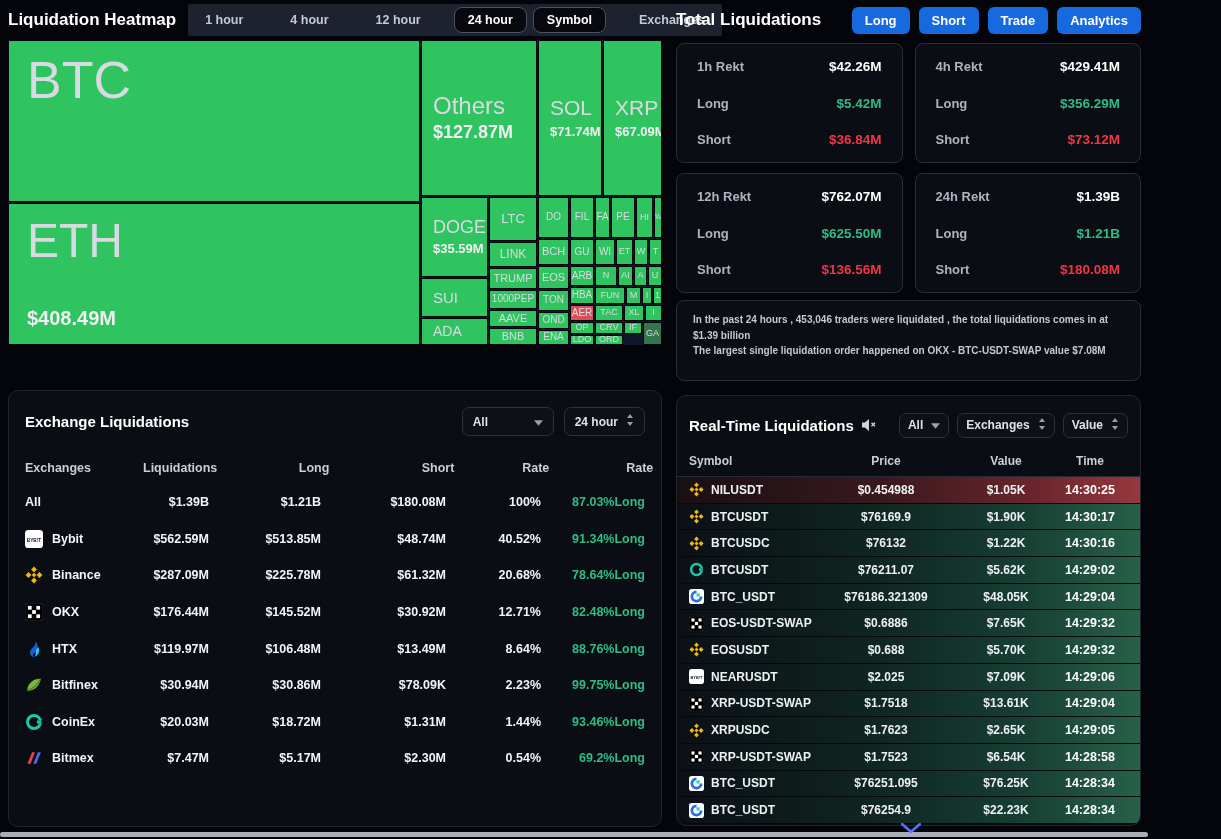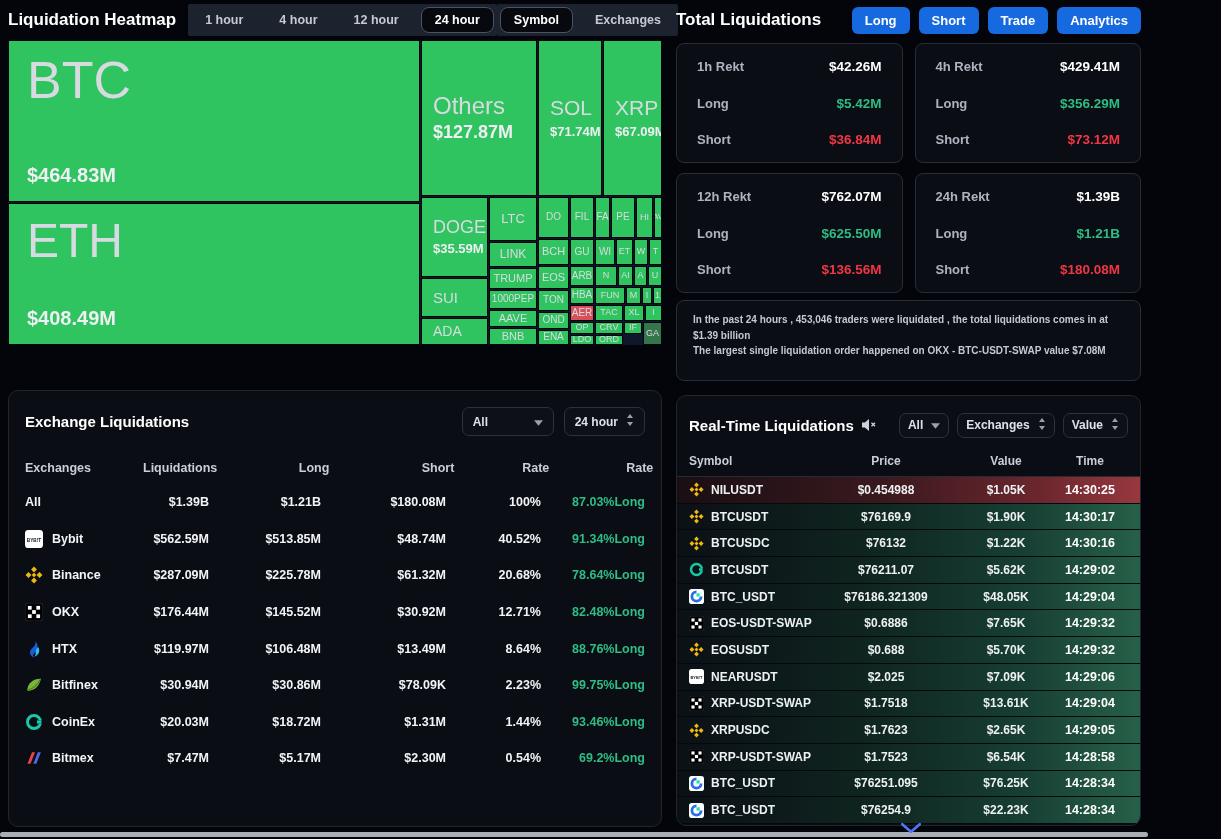--- a/index.html
+++ b/index.html
@@ -7,21 +7,21 @@
     width:1221px;height:839px;position:relative;overflow:hidden;
     background:#03050a;color:#e8eaee;
     font-family:"Liberation Sans",sans-serif;
     -webkit-font-smoothing:antialiased;
   }
   
   .bar{position:absolute;display:flex;align-items:center}
   #left-header{left:8px;top:4px;width:656px;height:32px}
   #right-header{left:676px;top:4px;width:465px;height:32px}
   .hdr-title{font-size:17px;font-weight:bold;color:#fff;white-space:nowrap}
-  .seg-group{background:#1d232e;border-radius:2px;padding:3px;display:flex;gap:8px}
+  .seg-group{background:#1d232e;border-radius:2px;padding:3px;display:flex;gap:19px}
   #time-tabs{margin-left:12px}
   #mode-toggle{margin-left:auto}
   .tab{padding:5px 13px;font-size:12.5px;font-weight:600;color:#c4c9d3;border-radius:8px;border:1px solid transparent;cursor:pointer;white-space:nowrap}
   .tab.active{background:#07090e;border-color:#4a5264;color:#fff}
   #right-buttons{margin-left:auto;display:flex;gap:9px}
   .btn-blue{background:#1769e0;color:#fff;font-weight:bold;font-size:13px;border:none;border-radius:6px;padding:6px 13px;cursor:pointer;font-family:inherit}
   
   #treemap{position:absolute;left:8px;top:40px;width:654px;height:305px;background:#0f172a}
   .tile{position:absolute;box-sizing:border-box;background:#2fc45f;border:1px solid #04070c;overflow:hidden;display:flex;flex-direction:column;cursor:pointer}
   .tile.red{background:#d9505a}
@@ -89,21 +89,20 @@
     </div>
   <div class="seg-group" id="mode-toggle">
       <div class="tab active">Symbol</div>
       <div class="tab">Exchanges</div>
     </div>
 </div>
 
 <div id="treemap">
     <div class="tile tile-big" style="left: 0px; top: 0px; width: 412px; height: 162px;">
       <span class="t-label" style="font-size: 52px;">BTC</span>
-      <span class="t-value" style="font-size: 20px;">$464.83M</span>
     </div>
     <div class="tile tile-big" style="left: 0px; top: 163px; width: 412px; height: 142px;">
       <span class="t-label" style="font-size: 48px;">ETH</span>
       <span class="t-value" style="font-size: 20px;">$408.49M</span>
     </div>
     <div class="tile tile-mid" style="left: 413px; top: 0px; width: 116px; height: 156px;">
       <span class="t-label" style="font-size: 24px;">Others</span>
       <span class="t-value" style="font-size: 18px;">$127.87M</span>
     </div>
     <div class="tile tile-mid" style="left: 530px; top: 0px; width: 64px; height: 156px;">

